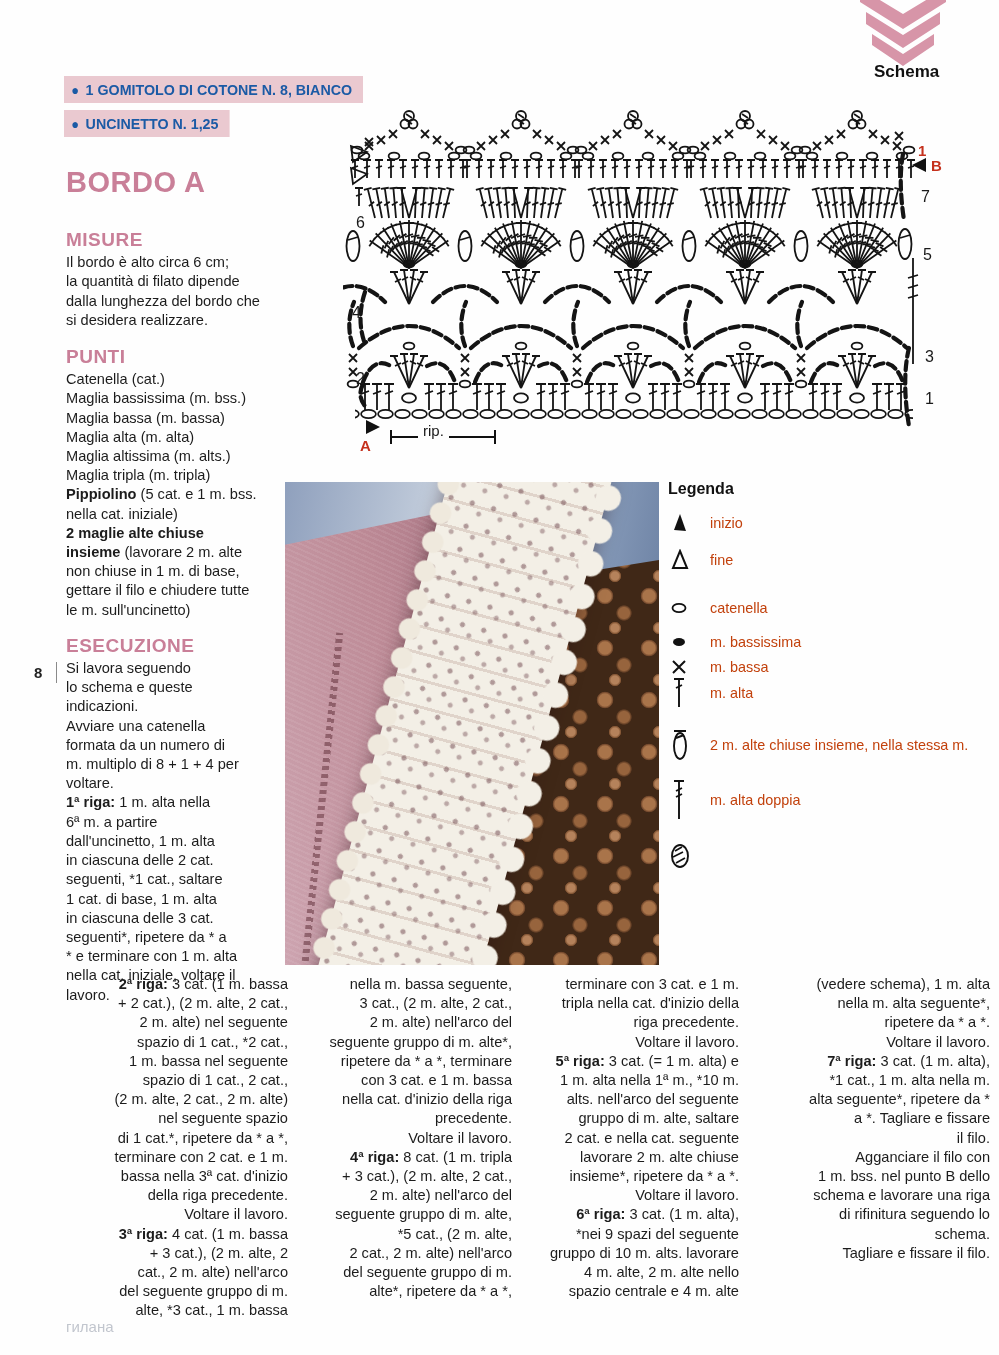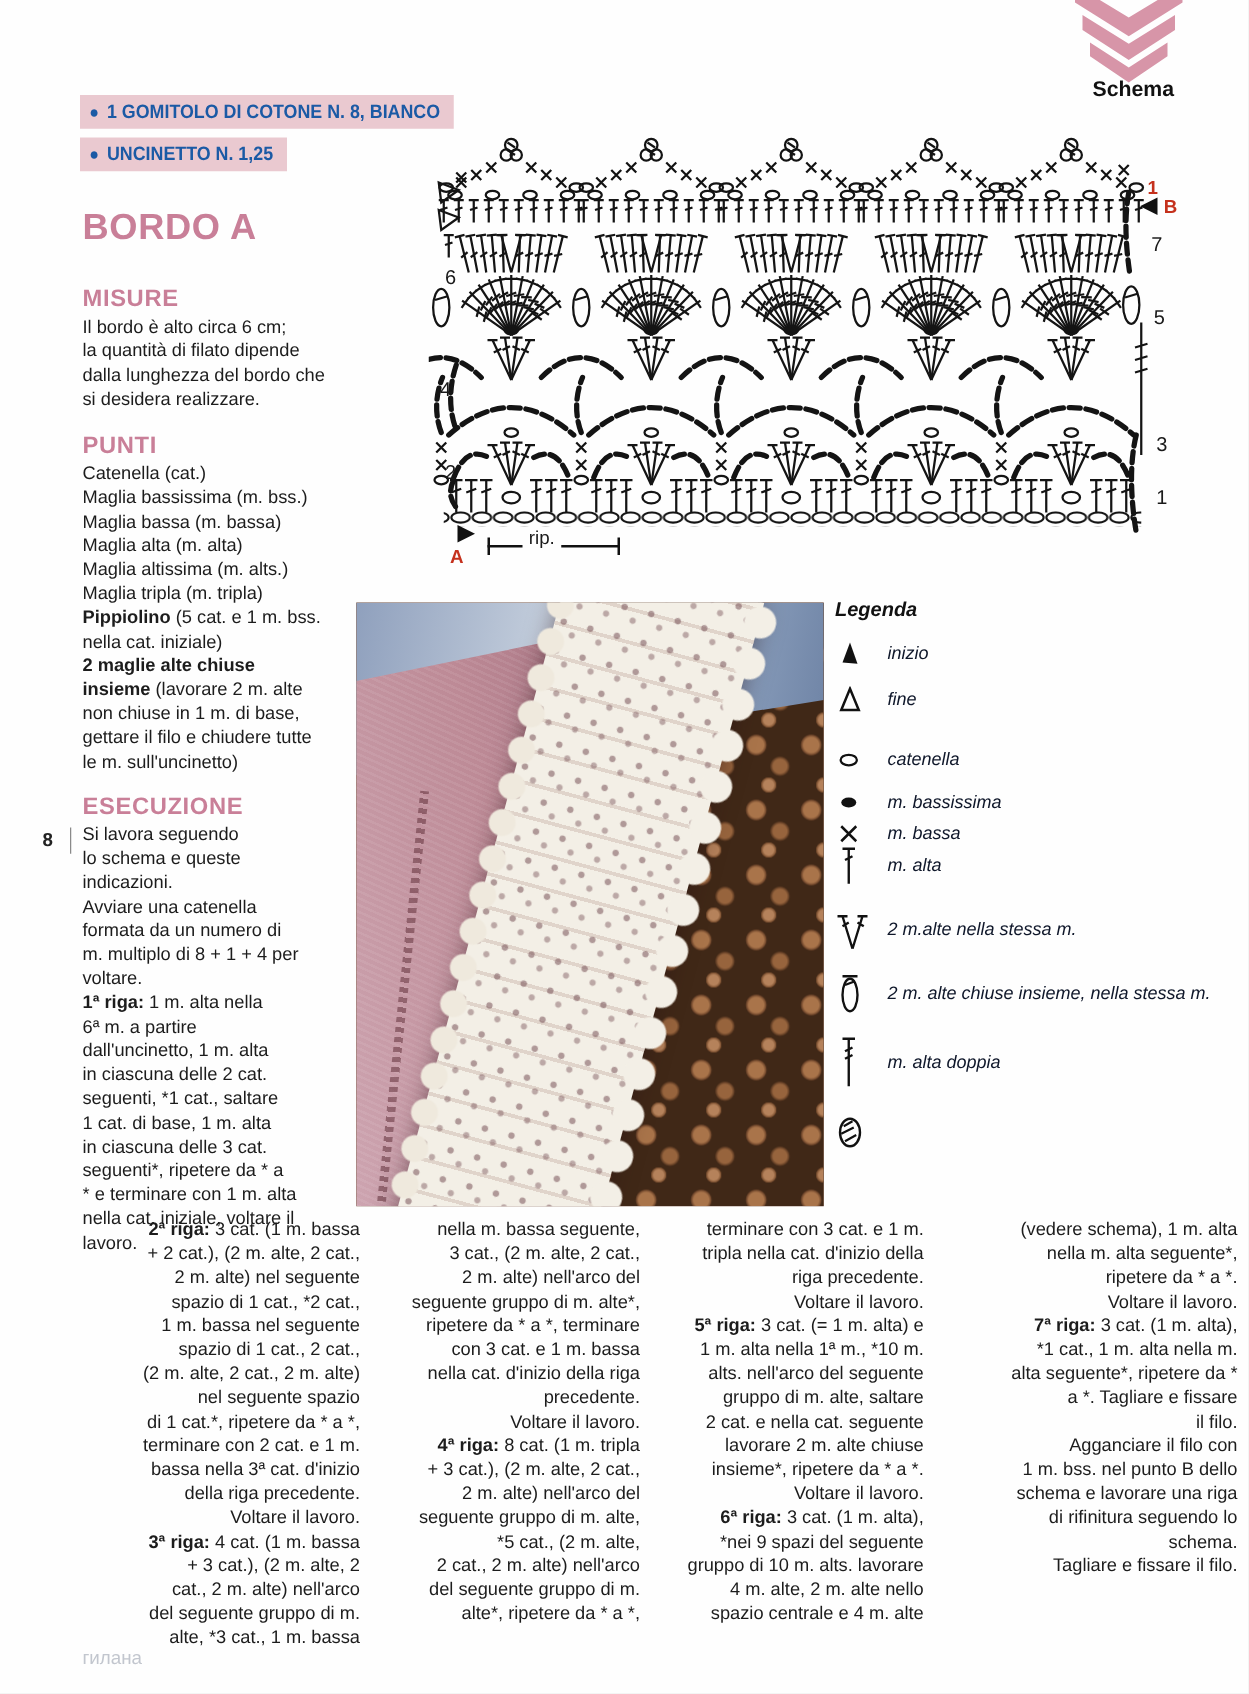--- a/index.html
+++ b/index.html
@@ -64,25 +64,25 @@
       radial-gradient(circle 3px at 16px 17px,rgba(120,82,88,.45) 0 2px,rgba(0,0,0,0) 3px),
       repeating-linear-gradient(0deg,rgba(205,185,175,.5) 0 3px,rgba(0,0,0,0) 3px 26px),
       #f3efe6;
     background-size:22px 24px,22px 24px,auto,auto;
     box-shadow:0 0 20px rgba(40,15,20,.5);}
   .ph-scallop{position:absolute;top:0;width:26px;height:100%;}
   .ph-scallop.r{right:-14px;background:radial-gradient(circle 13px at 13px 16px,#f3efe6 12px,rgba(0,0,0,0) 13.5px);background-size:26px 34px;}
   .ph-scallop.l{left:-12px;background:radial-gradient(circle 11px at 13px 14px,#efe9dd 10px,rgba(0,0,0,0) 11.5px);background-size:26px 30px;}
 
   
-  .legend{left:668px;top:480px;width:320px;font-style:italic;}
+  .legend{left:668px;top:480px;width:320px;}
   .lg-head{font-size:16px;font-weight:bold;margin-bottom:14px;color:#111;}
   .lg-row{display:flex;align-items:center;}
   .lg-icon{width:42px;flex:0 0 42px;display:flex;justify-content:flex-start;}
-  .lg-label{font-size:14.4px;color:#0f172a;}
+  .lg-label{font-size:14.4px;color:#c2410c;}
 
   
   .bcol{top:975px;width:222px;font-size:14.6px;line-height:19.2px;text-align:right;}
   .bcol .ln{white-space:nowrap;}
   .c1{left:66px;} .c2{left:290px;} .c3{left:517px;} .c4{left:745px;width:245px;}
 
   .watermark{left:66px;top:1318px;font-size:15px;color:#c2c6ce;}
 
   svg .chain{stroke-dasharray:9 4.5;stroke-width:4.2;stroke-linecap:round;}
 </style>
@@ -399,28 +399,20 @@
     <div class="lg-row" style="margin-bottom:14px">
       <span class="lg-icon">
           <svg width="26" height="36" viewBox="0 0 26 36">
             <path d="M11,4 V32 M6,4 H16 M8,13 L14,10" stroke="#111" stroke-width="1.9" fill="none"></path>
           </svg>
         </span>
       <span class="lg-label">m. alta</span>
     </div>
     <div class="lg-row" style="margin-bottom:12px">
       <span class="lg-icon">
-          <svg width="30" height="38" viewBox="0 0 30 38">
-            <path d="M14,34 L6,8 M2,8 H10 M14,34 L22,8 M18,8 H26 M6,16 L11,13 M18,13 L23,16" stroke="#111" stroke-width="1.9" fill="none"></path>
-          </svg>
-        </span>
-      <span class="lg-label">2 m.alte nella stessa m.</span>
-    </div>
-    <div class="lg-row" style="margin-bottom:12px">
-      <span class="lg-icon">
           <svg width="26" height="40" viewBox="0 0 26 40">
             <ellipse cx="12" cy="21" rx="6" ry="13" fill="none" stroke="#111" stroke-width="1.9"></ellipse>
             <path d="M6,6 H18 M8,13 L16,10" stroke="#111" stroke-width="1.9" fill="none"></path>
           </svg>
         </span>
       <span class="lg-label">2 m. alte chiuse insieme, nella stessa m.</span>
     </div>
     <div class="lg-row" style="margin-bottom:18px">
       <span class="lg-icon">
           <svg width="26" height="46" viewBox="0 0 26 46">

